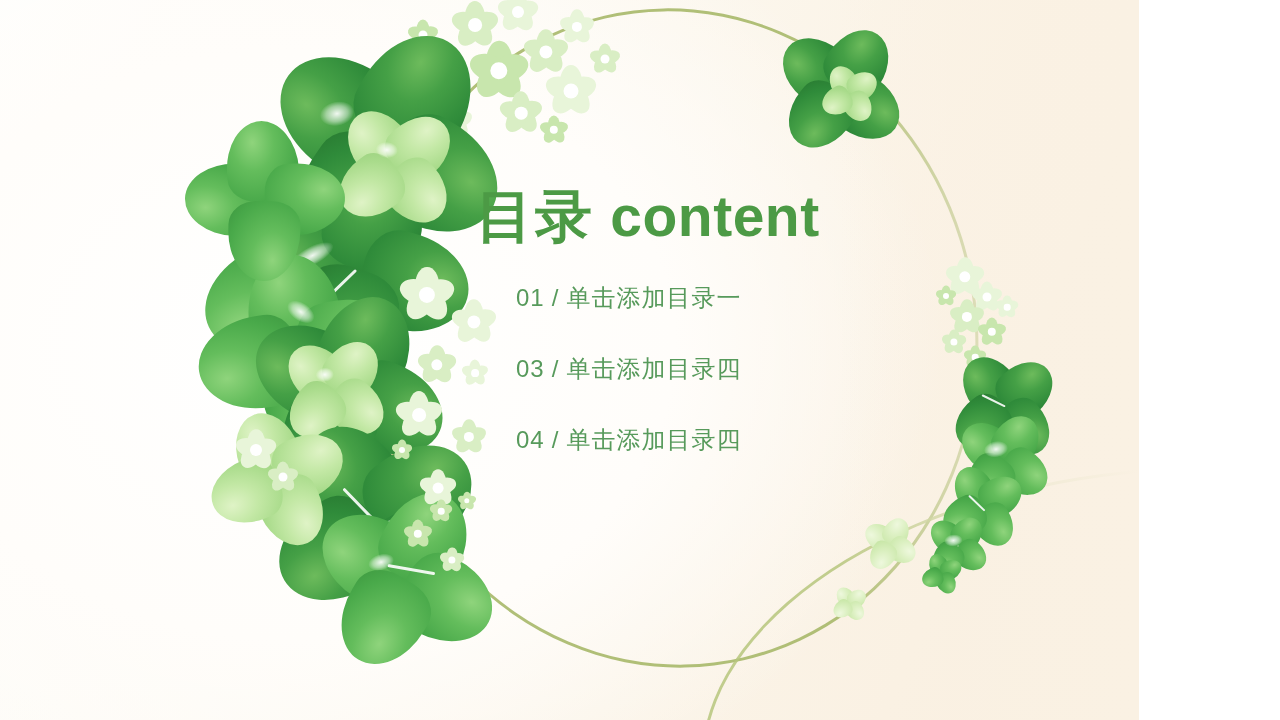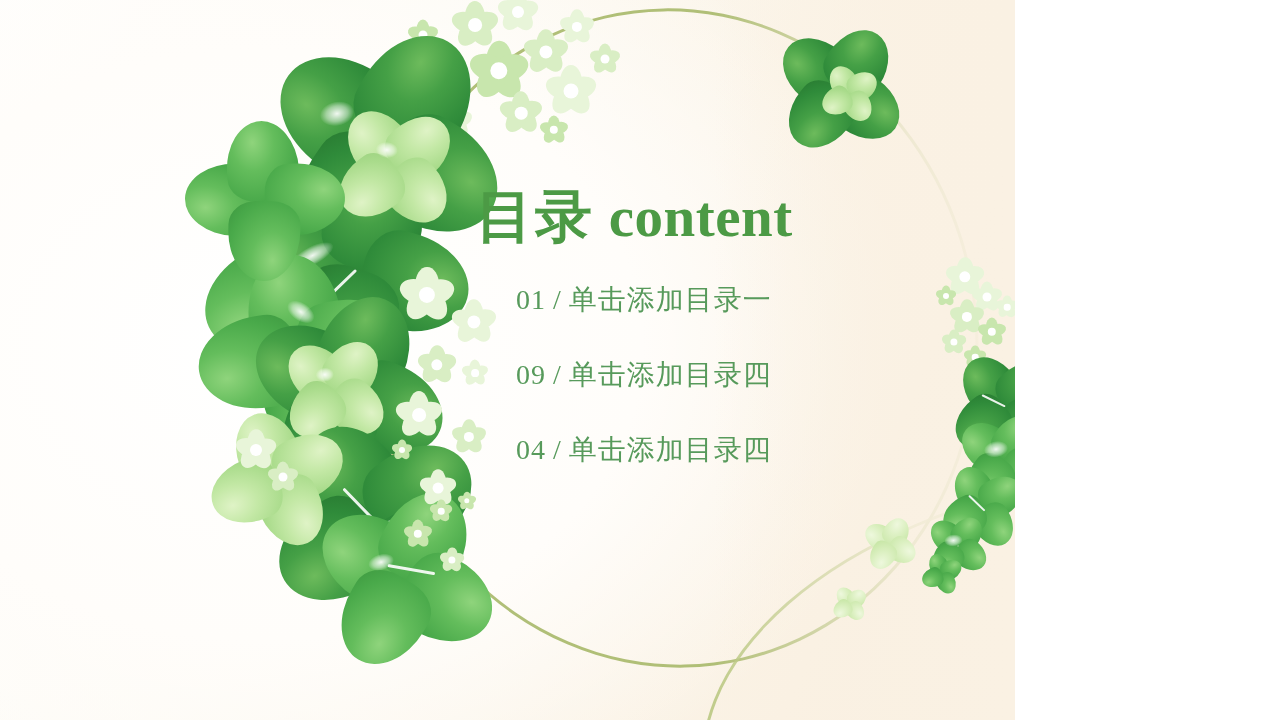--- a/index.html
+++ b/index.html
@@ -3,24 +3,24 @@
 <meta charset="utf-8">
 <title>目录 content</title>
 <style>
   html, body {
     margin: 0;
     padding: 0;
     background: #ffffff;
   }
   #slide {
     position: relative;
-    width: 1015px;
+    width: 1139px;
     height: 720px;
     overflow: hidden;
-    font-family: Liberation Serif, serif;
+    font-family: Liberation Sans, sans-serif;
     background:
       radial-gradient(ellipse 900px 700px at 26% 48%, #ffffff 0%, #fffdfa 42%, rgba(255,252,246,0) 72%),
       linear-gradient(112deg, #fefefd 0%, #fdfaf3 34%, #fbf4e8 62%, #faf1e3 82%, #f9efdf 100%);
   }
 
   
   .ring {
     position: absolute;
     border-radius: 50%;
     border: 3px solid #a9ba6c;
@@ -148,21 +148,21 @@
   }
   .title .cn { letter-spacing: 2px; }
   .toc {
     list-style: none;
     margin: 0;
     padding: 0;
     margin-top: 38px;
     margin-left: 40px;
   }
   .toc li {
-    font-size: 28px;
+    font-size: 24px;
     color: #579a5b;
     line-height: 1;
     margin-bottom: 47px;
     white-space: nowrap;
     letter-spacing: 1px;
   }
   .toc li:last-child { margin-bottom: 0; margin-top: 44px; }
   .toc .num { letter-spacing: 1px; }
   .toc .sep { padding: 0 7px; }
 </style>
@@ -612,21 +612,21 @@
   </div>
 
   <div class="content">
     <h1 class="title"><span class="cn">目录</span> <span>content</span></h1>
 
     <ul class="toc">
       <li>
         <span class="num">01</span><span class="sep">/</span><span class="label">单击添加目录一</span>
       </li>
       <li>
-        <span class="num">09</span><span class="sep">/</span><span class="label">单击添加目录四</span>
+        <span class="num">03</span><span class="sep">/</span><span class="label">单击添加目录四</span>
       </li>
       <li>
         <span class="num">04</span><span class="sep">/</span><span class="label">单击添加目录四</span>
       </li>
     </ul>
   </div>
 
 </div>
 
 </body></html>

